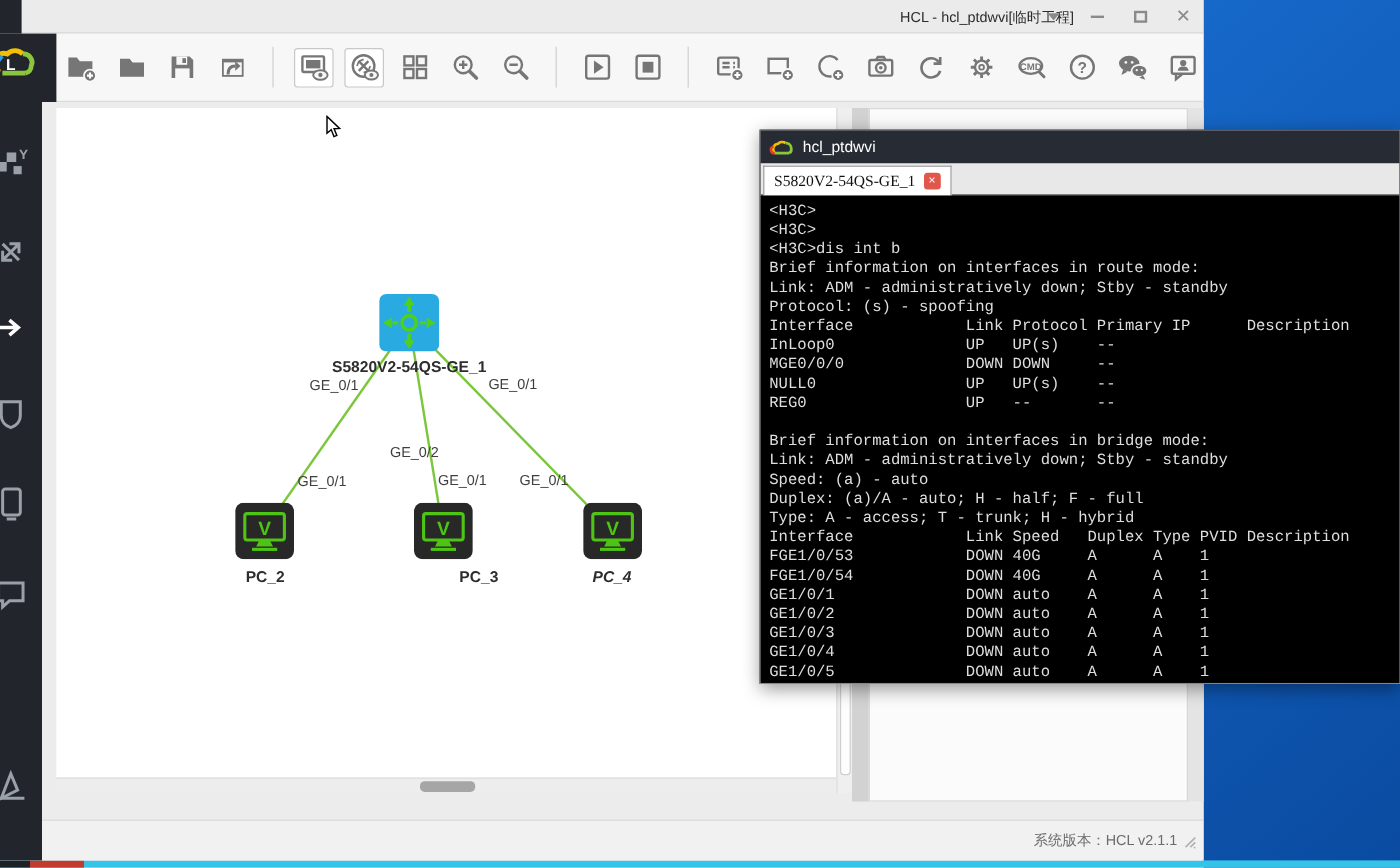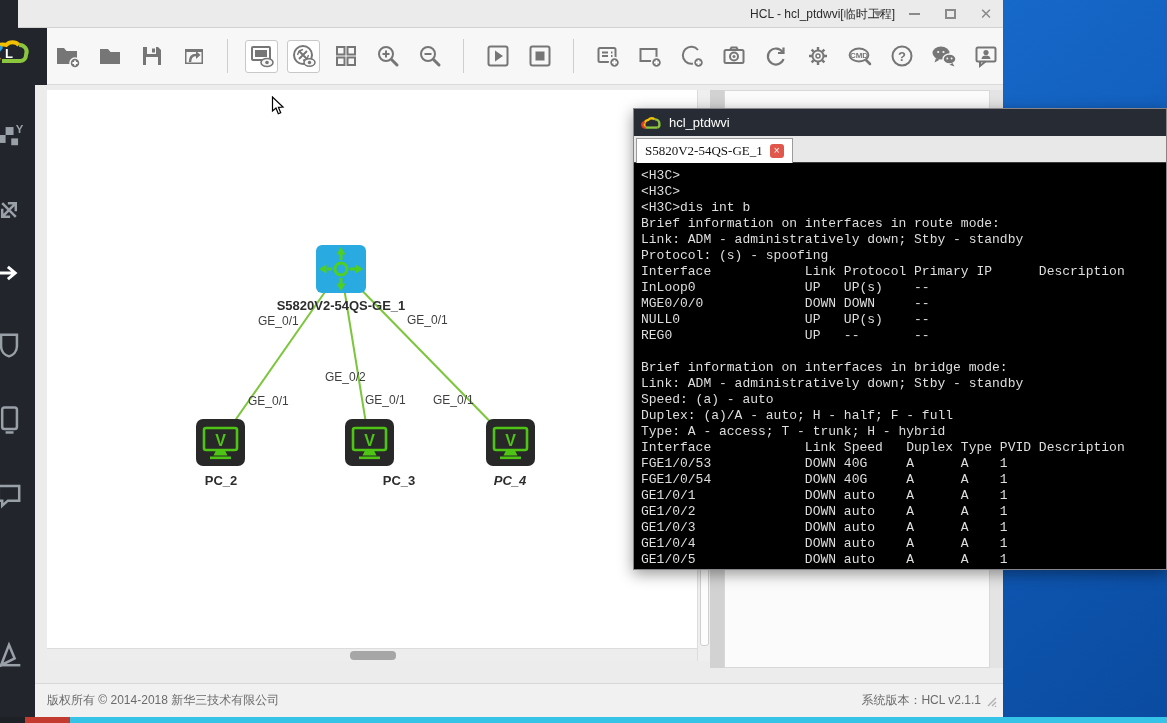--- a/index.html
+++ b/index.html
@@ -424,21 +424,20 @@
     <div id="h-thumb"></div>
   </div>
   <div class="abs" id="v-scrollbar">
     <div id="v-thumb"></div>
   </div>
   <div class="abs" id="splitter"></div>
   <div class="abs" id="right-panel"></div>
   <div class="abs" id="right-strip"></div>
 
   <div class="abs" id="status-bar">
-    <span id="status-left">版权所有 © 2014-2018 新华三技术有限公司</span>
     <span id="status-right">
       <span>系统版本：HCL v2.1.1</span>
       <svg width="12" height="12" viewBox="0 0 12 12">
         <path d="M11 3 L3 11 M11 7 L7 11 M11 11 L10 12" stroke="#b0b0b0" stroke-width="1.4" fill="none"></path>
       </svg>
     </span>
   </div>
 </div>
 
 <div class="abs" id="terminal">

